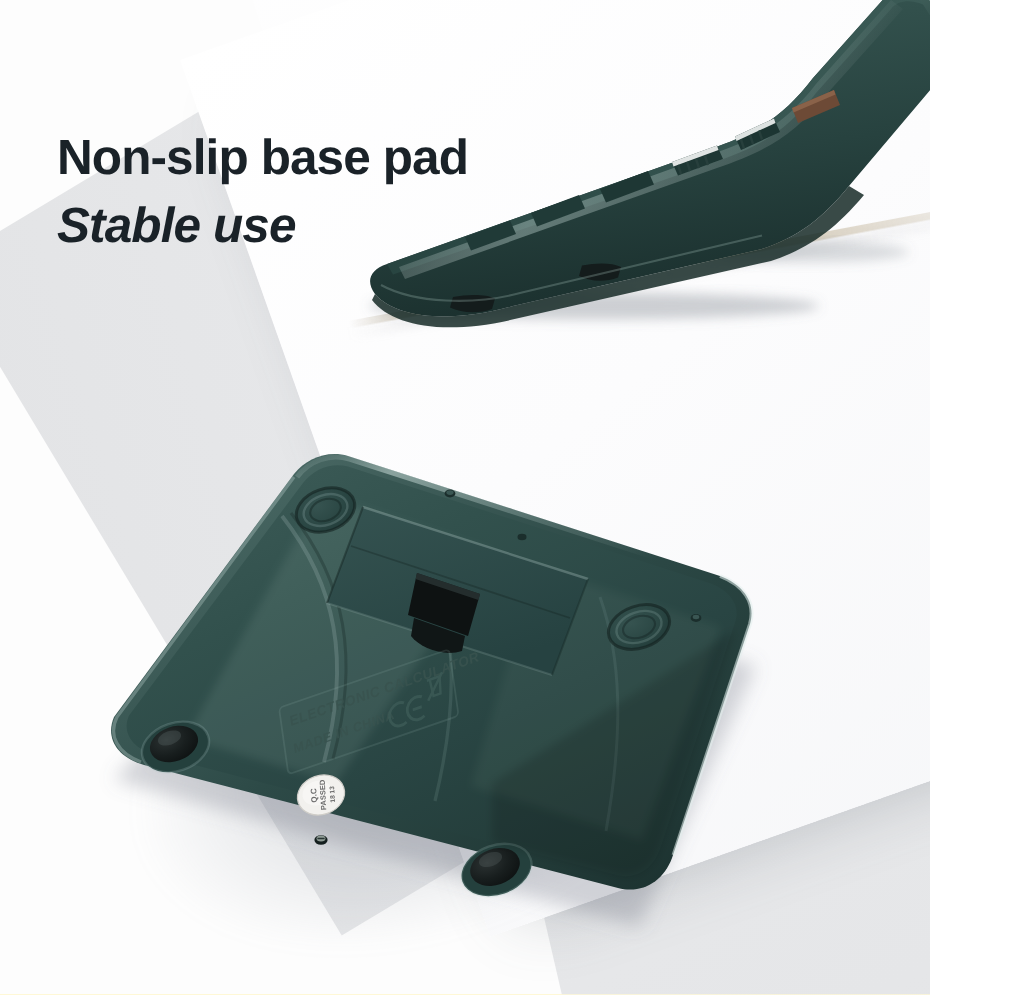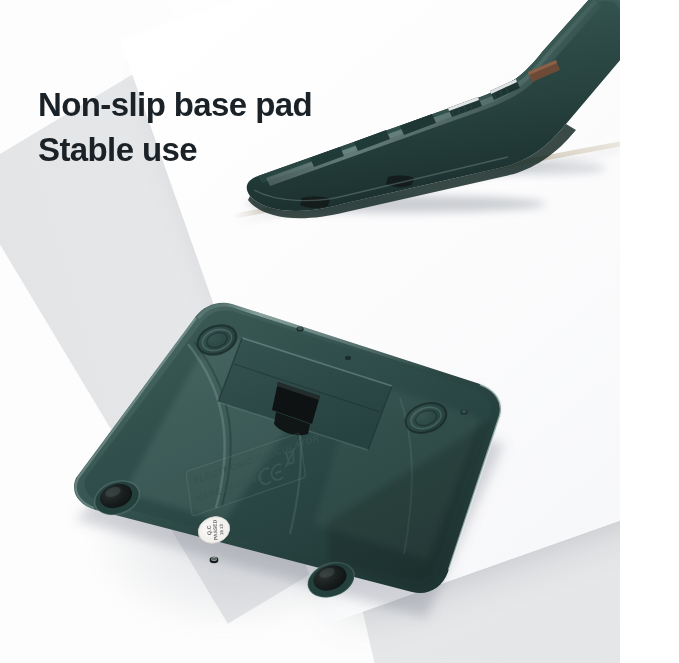--- a/index.html
+++ b/index.html
@@ -65,21 +65,21 @@
   .headline{
     position:absolute;left:38px;top:36px;z-index:40;
     color:#1a2228;
     font-family:"Liberation Sans",sans-serif;
     font-weight:700;
     font-size:33px;
     letter-spacing:-.6px;
     line-height:1.38;
     white-space:pre-line;
   }
-  .headline .l2{display:block;}
+  .headline .l2{display:block;font-style:italic;}
 
   
   .calc-side{
     position:absolute;left:236px;top:-10px;width:420px;height:240px;z-index:25;
   }
   .calc-side svg{display:block;}
 
   
   .calc-bottom{
     position:absolute;left:28px;top:272px;width:510px;height:372px;z-index:26;

